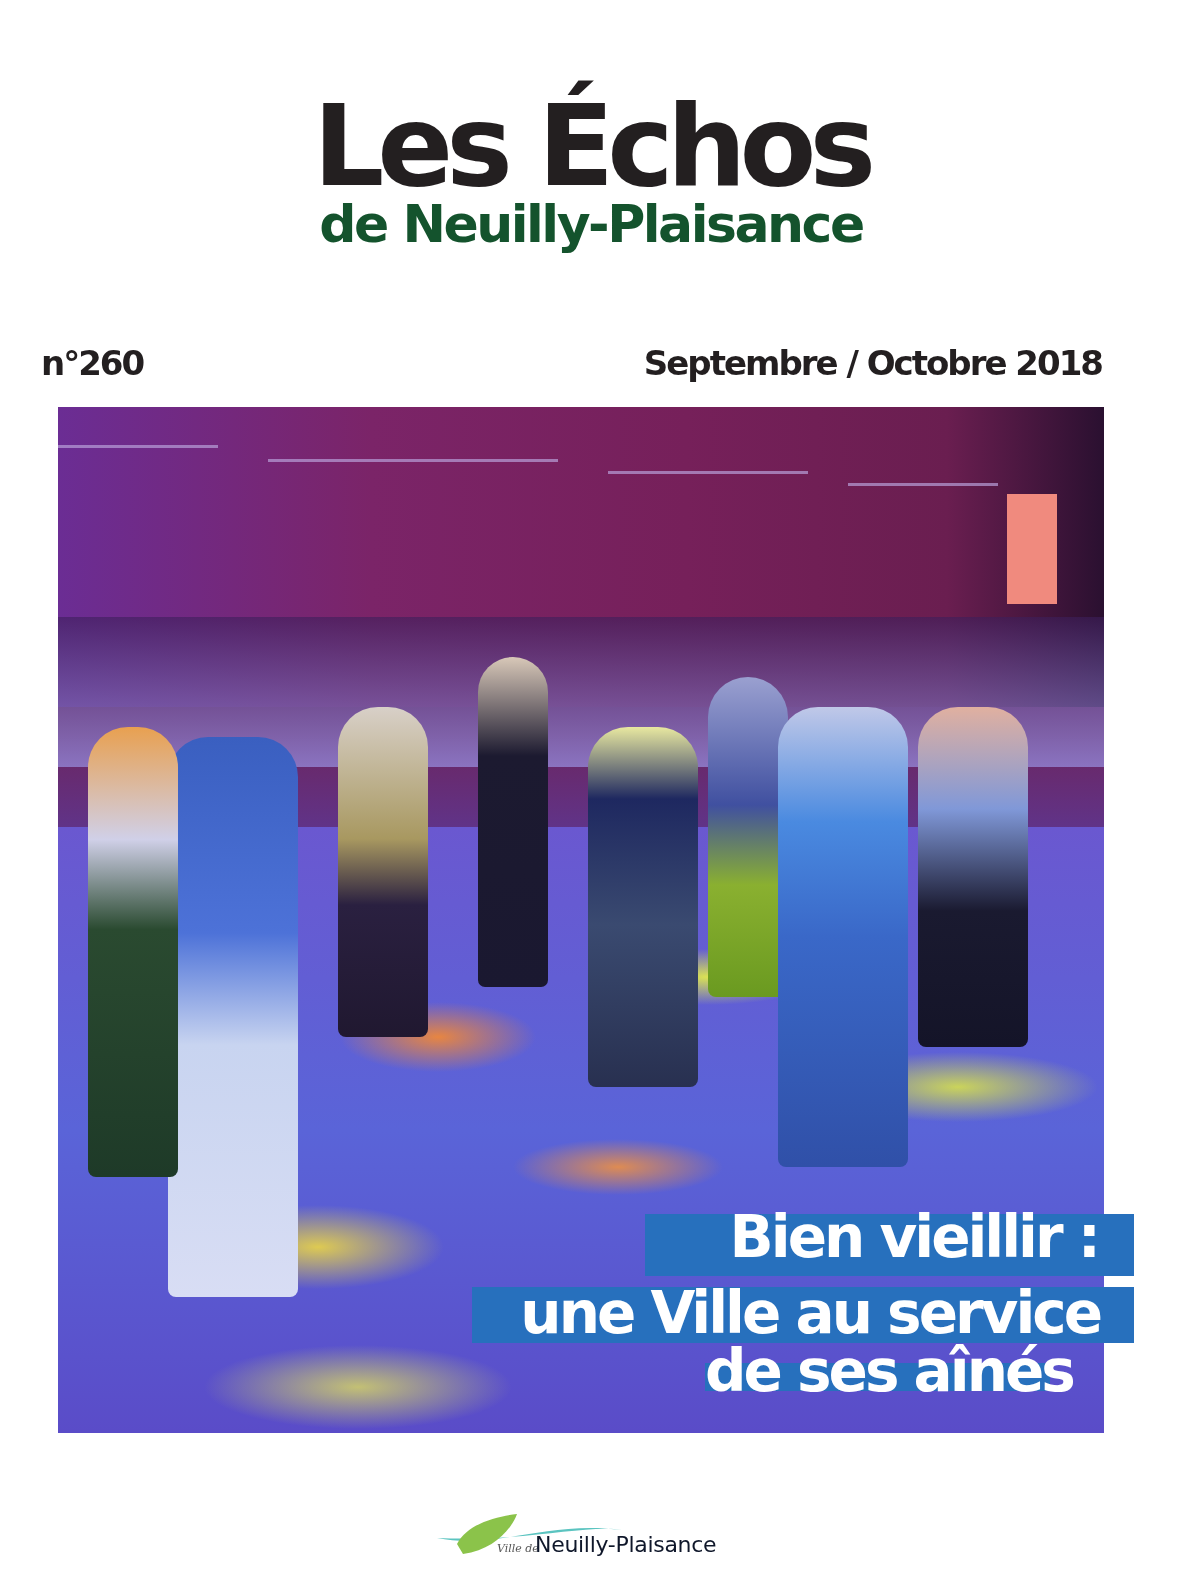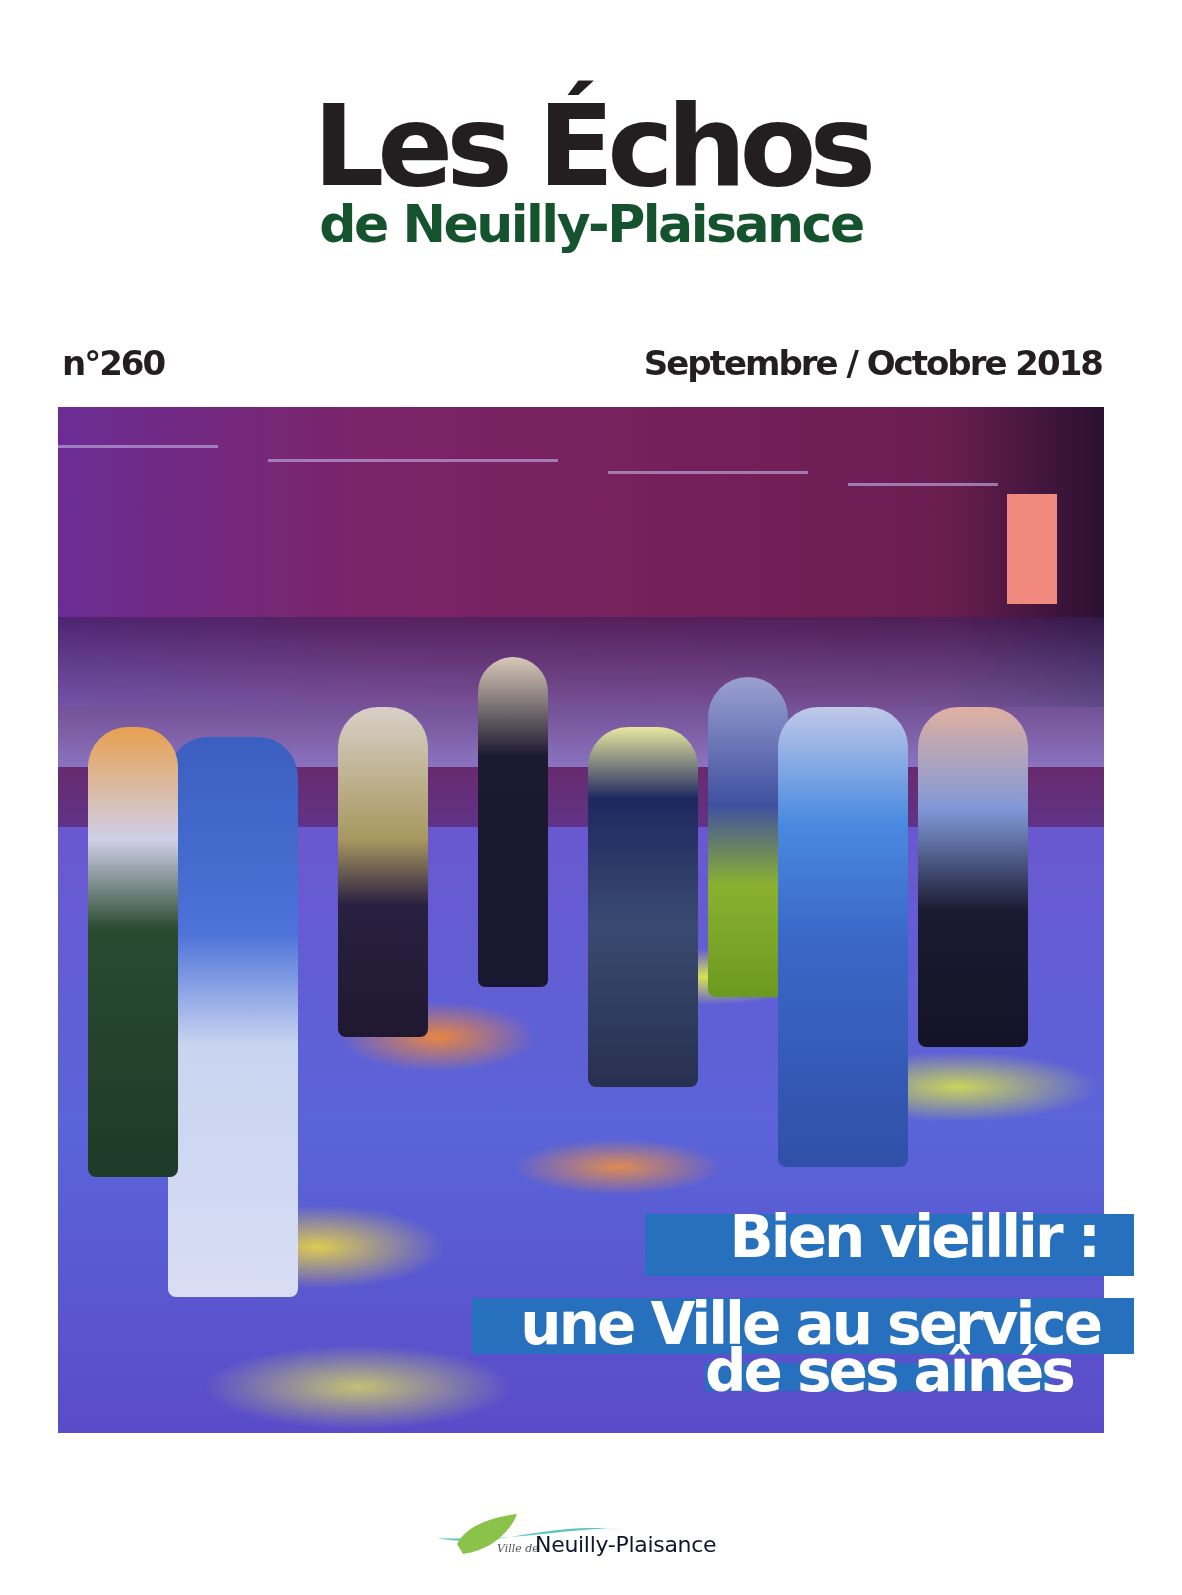--- a/index.html
+++ b/index.html
@@ -7,21 +7,21 @@
            font-family:"Liberation Sans", sans-serif; color:#231f20; }
 
     .masthead { position:absolute; left:0; top:0; width:1182px; text-align:center; }
     .title-main { position:absolute; left:0; width:1182px; top:86px; text-align:center;
                   font-family:"DejaVu Sans", sans-serif; font-weight:bold;
                   font-size:112px; line-height:120px; letter-spacing:-7px; color:#231f20; }
     .title-sub { position:absolute; left:0; width:1182px; top:198px; text-align:center;
                  font-family:"DejaVu Sans", sans-serif; font-weight:bold;
                  font-size:52px; line-height:52px; letter-spacing:-2.5px; color:#14532d; }
 
-    .issue { position:absolute; left:62px; top:340px; font-family:"DejaVu Sans", sans-serif;
+    .issue { position:absolute; left:41px; top:340px; font-family:"DejaVu Sans", sans-serif;
              font-weight:bold; font-size:34px; line-height:46px; letter-spacing:-2px; color:#231f20; }
     .date { position:absolute; right:80px; top:340px; font-family:"DejaVu Sans", sans-serif;
             font-weight:bold; font-size:34px; line-height:46px; letter-spacing:-2px; color:#231f20; }
 
     .photo { position:absolute; left:58px; top:407px; width:1046px; height:1026px; overflow:hidden;
              background: linear-gradient(180deg, #6a2a8e 0%, #7a2463 18%, #6c2560 32%, #5b3a9a 45%, #4a56c8 60%, #5a6ad8 75%, #4c4fc0 100%); }
     .photo .wall { position:absolute; left:0; top:0; width:100%; height:300px;
                    background: linear-gradient(90deg, #6b2d94 0%, #7b2468 30%, #76205a 60%, #6a1e50 85%, #2a1030 100%); }
     .photo .door { position:absolute; left:949px; top:87px; width:50px; height:110px; background:#f08a7e; }
     .photo .rail { position:absolute; height:3px; background:#b8a0d8; opacity:0.7; }
@@ -36,21 +36,21 @@
                       radial-gradient(ellipse 180px 60px at 260px 420px, rgba(255,230,50,0.8), transparent 70%),
                       radial-gradient(ellipse 150px 40px at 560px 340px, rgba(255,150,50,0.8), transparent 70%),
                       radial-gradient(ellipse 220px 60px at 300px 560px, rgba(240,240,80,0.7), transparent 70%),
                       linear-gradient(180deg, #6a58d0 0%, #5a64d8 50%, #5a4cc8 100%); }
     .photo .person { position:absolute; border-radius:40px 40px 8px 8px; }
 
     .headline-bar { position:absolute; background:#2770bd; color:#ffffff;
                     font-family:"DejaVu Sans", sans-serif; font-weight:bold;
                     text-align:right; letter-spacing:-3px; white-space:nowrap; box-sizing:border-box; }
     .bar1 { left:645px; top:1214px; width:489px; height:62px; font-size:58px; line-height:46px; padding-right:36px; }
-    .bar2 { left:472px; top:1287px; width:662px; height:56px; font-size:58px; line-height:52px; padding-right:34px;margin-top:11px; }
+    .bar2 { left:472px; top:1287px; width:662px; height:56px; font-size:58px; line-height:52px; padding-right:34px; }
     .bar3 { left:705px; top:1363px; width:345px; height:28px; font-size:58px; line-height:28px; padding-right:34px; overflow:visible; }
     .bar3 span { position:relative; top:-6px; }
 
     .footer-logo { position:absolute; left:437px; top:1510px; width:300px; height:60px; }
     .footer-logo .ville { position:absolute; left:60px; top:32px; font-family:"DejaVu Serif", serif;
                           font-style:italic; font-size:11px; color:#555; }
     .footer-logo .name { position:absolute; left:98px; top:22px; font-family:"DejaVu Sans", sans-serif;
                          font-size:22px; color:#0f172a; letter-spacing:-0.3px; }
   </style>
 </head>

